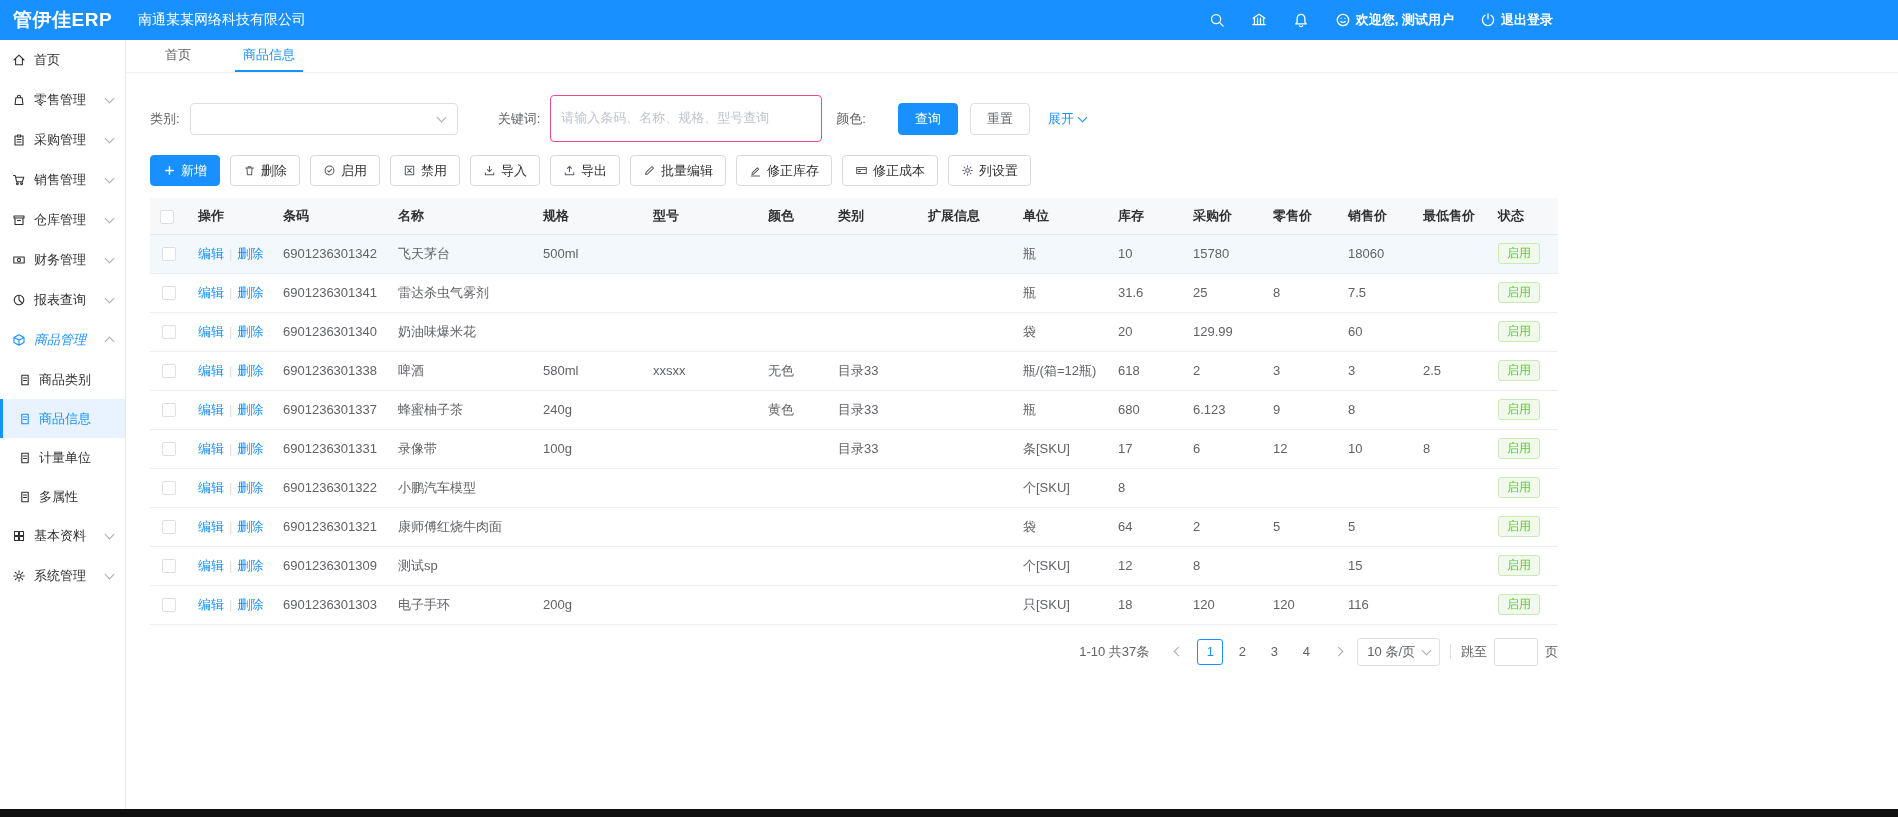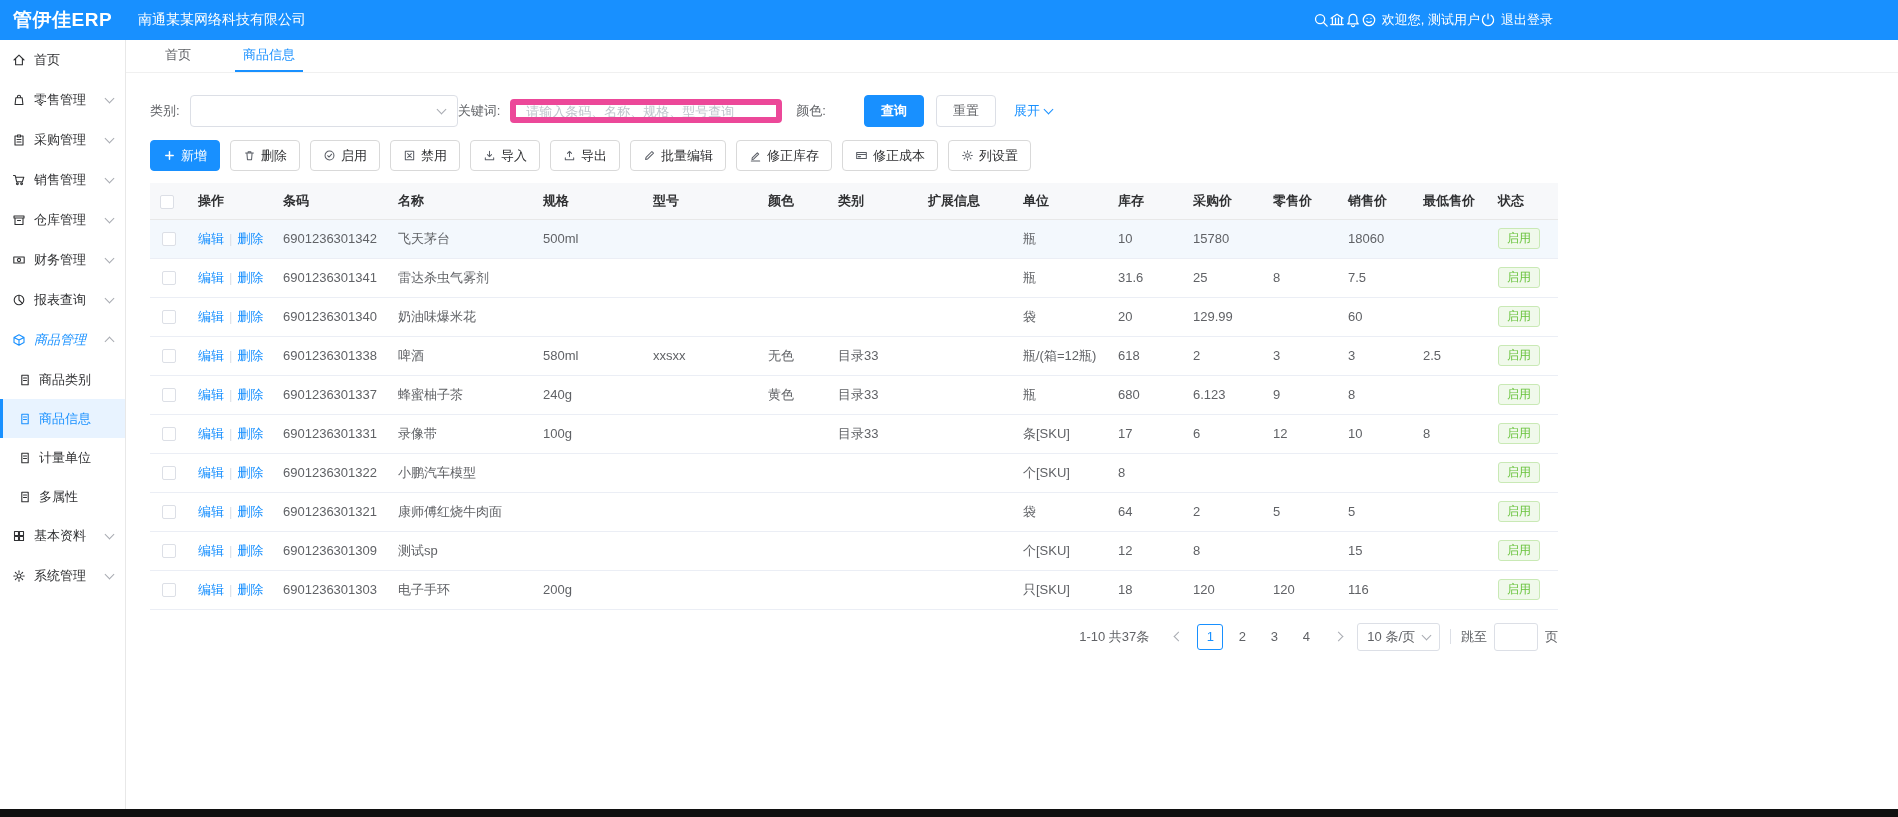--- a/index.html
+++ b/index.html
@@ -3,21 +3,21 @@
 <meta charset="utf-8">
 <style>
   * { box-sizing: border-box; margin: 0; padding: 0; }
   html,body { width:1898px; height:817px; font-family:"Liberation Sans","DejaVu Sans",sans-serif; background:#fff; }
   .app { position:relative; width:1898px; height:817px; overflow:hidden; background:#701a75; }
 
   
   .topbar { height:40px; background:#1890ff; display:flex; align-items:center; color:#fff; }
   .logo { width:126px; padding-left:13px; font-size:19px; font-weight:bold; letter-spacing:0.5px; white-space:nowrap; }
   .company { font-size:14px; margin-left:12px; white-space:nowrap; }
-  .topbar-right { margin-left:auto; margin-right:345px; display:flex; align-items:center; font-size:13px; }
+  .topbar-right { margin-left:auto; margin-right:345px; display:flex; align-items:center; gap:26px; font-size:13px;font-weight:bold; }
   .hicon { display:inline-flex; align-items:center; cursor:pointer; }
   .hicon svg, .huser .icn svg { width:16px; height:16px; fill:none; stroke:#fff; stroke-width:1.1; stroke-linecap:round; stroke-linejoin:round; }
   .huser { display:inline-flex; align-items:center; gap:5px; cursor:pointer; white-space:nowrap; }
 
   
   .sidebar { position:absolute; top:40px; left:0; bottom:8px; width:126px; background:#fff; border-right:1px solid #e8e8e8; overflow:hidden; }
   .menu-item { height:40px; display:flex; align-items:center; gap:8px; padding:0 12px; font-size:13px; color:#303133; cursor:pointer; white-space:nowrap; }
   .menu-item .mi-label { flex:0 0 auto; }
   .menu-item .chev { margin-left:auto; }
   .menu-item.parent-active { color:#1890ff;font-style:italic; }
@@ -38,24 +38,24 @@
   .main { position:absolute; top:40px; left:126px; right:0; bottom:8px; background:#fff; overflow:hidden; }
 
   .tabbar { height:33px; display:flex; align-items:stretch; padding-left:31px; border-bottom:1px solid #f0f0f0; }
   .tab { display:flex; align-items:center; padding:0 8px; margin-right:36px; font-size:13px; color:#606266; cursor:pointer; border-bottom:2px solid transparent; }
   .tab.active { color:#1890ff; border-bottom-color:#1890ff; }
 
   .filterbar { margin:22px 0 0 24px; display:flex; align-items:center; font-size:13px; color:#606266; }
   .flabel { margin-right:10px; white-space:nowrap; }
   .fselect { position:relative; width:268px; height:32px; border:1px solid #dcdfe6; border-radius:4px; background:#fff; cursor:pointer; }
   .fselect .chev { position:absolute; right:12px; top:13px; }
-  .finput { height:24px; border:6px solid #ec4899; border-radius:4px; padding:0 10px; font-size:13px; color:#303133; font-family:Liberation Sans, sans-serif; outline:none; }
+  .finput { height:47px; border:1px solid #ec4899; border-radius:4px; padding:0 10px; font-size:13px; color:#303133; font-family:Liberation Mono, monospace; outline:none; }
   .finput::placeholder { color:#bfc4cc; }
   .w272 { width:272px; } .w295 { width:295px; }
-  .ml40 { } .ml14 { margin-left:14px; } .ml22 { margin-left:28px;font-weight:bold; } .ml12 { margin-left:12px; } .ml18 { margin-left:18px; }
+  .ml40 { margin-left:40px; } .ml14 { margin-left:14px; } .ml22 { margin-left:22px; } .ml12 { margin-left:12px; } .ml18 { margin-left:18px; }
   .btn { height:32px; padding:0 16px; border:1px solid #dcdfe6; border-radius:4px; background:#fff; color:#606266; font-size:13px; font-family:inherit; cursor:pointer; }
   .btn.primary { background:#1890ff; border-color:#1890ff; color:#fff; }
   .expand { display:inline-flex; align-items:center; gap:5px; color:#1890ff; cursor:pointer; }
 
   .toolbar { margin:13px 0 0 24px; display:flex; align-items:center; gap:10px; }
   .tbtn { height:31px; padding:0 12px; display:inline-flex; align-items:center; gap:5px; border:1px solid #d9d9d9; border-radius:4px; background:#fff; color:#303133; font-size:13px; font-family:inherit; cursor:pointer; white-space:nowrap; }
   .tbtn .icn svg { width:13px; height:13px; stroke:#5a5e66; }
   .tbtn.primary { background:#1890ff; border-color:#1890ff; color:#fff; }
   .tbtn.primary .icn svg { stroke:#fff; stroke-width:1.6; }
 

